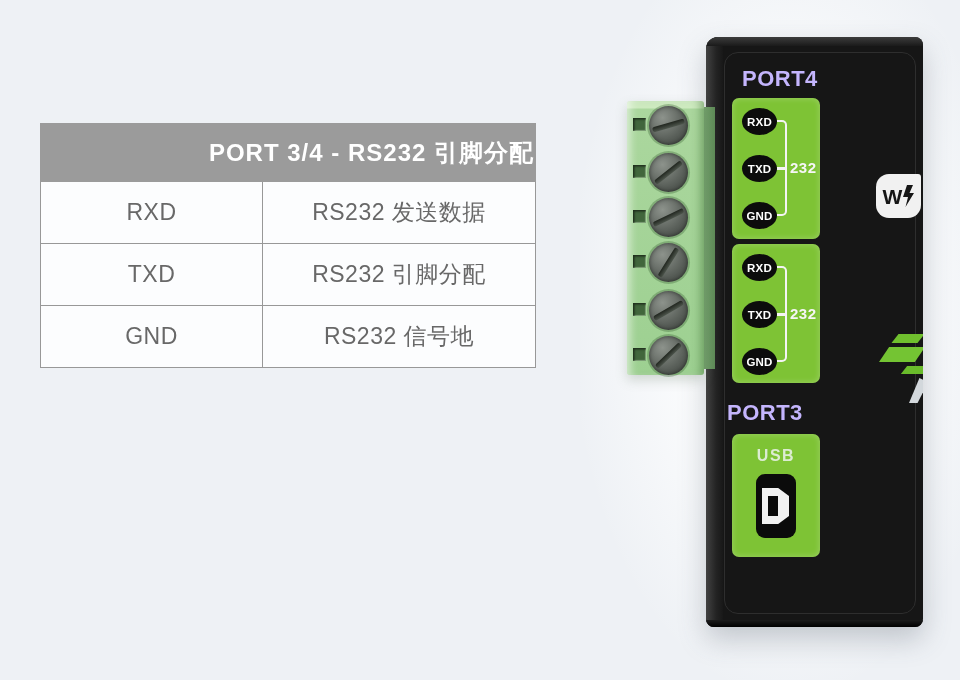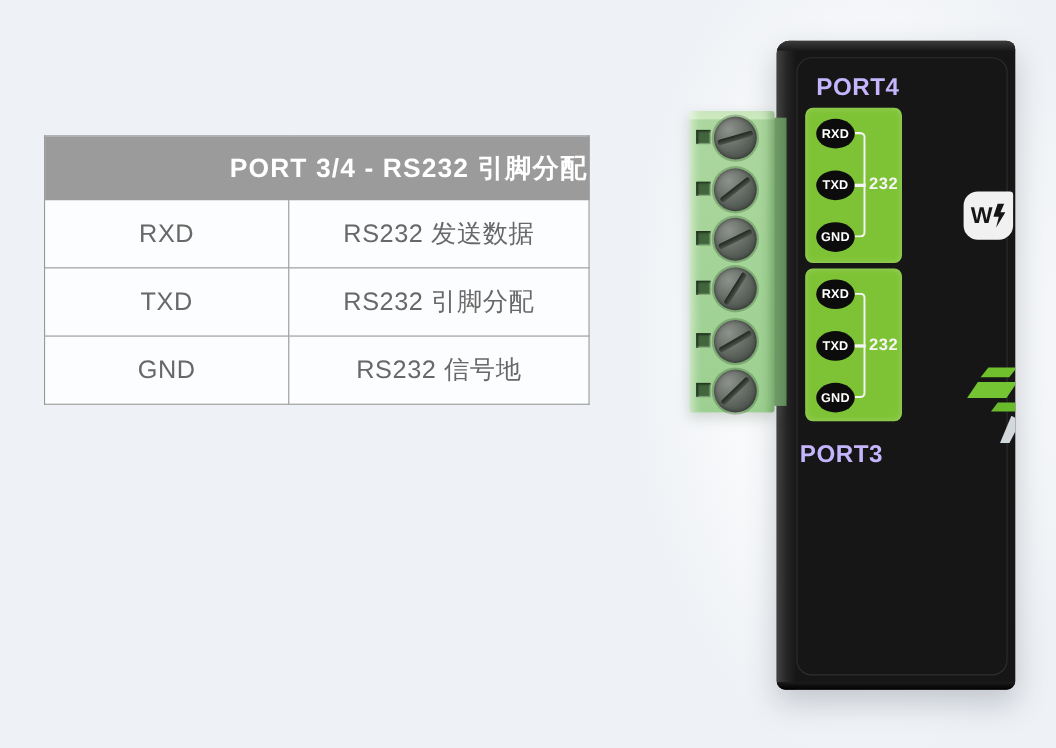--- a/index.html
+++ b/index.html
@@ -206,20 +206,28 @@
       <div class="pin n1">RXD</div>
       <div class="pin n2">TXD</div>
       <div class="pin n3">GND</div>
       <div class="bracket"></div>
       <div class="bracket-mid"></div>
       <div class="iface-tag">232</div>
     </div>
 
     <div class="port-label p3">PORT3</div>
 
+    <div class="panel usb">
+      <div class="usb-label">USB</div>
+      <div class="usb-jack">
+        <div class="usb-b-glyph">
+          <div class="usb-b-hole"></div>
+        </div>
+      </div>
+    </div>
 
     <div class="brand-logo">
       <span class="brand-w">W</span>
       <svg width="11" height="22" viewBox="0 0 11 22">
         <path d="M4 0 L10 0 L6.5 8 L11 8 L2.5 22 L5 12 L0 12 Z" fill="#161616"></path>
       </svg>
     </div>
 
     <div class="frag g1"></div>
     <div class="frag g2"></div>

